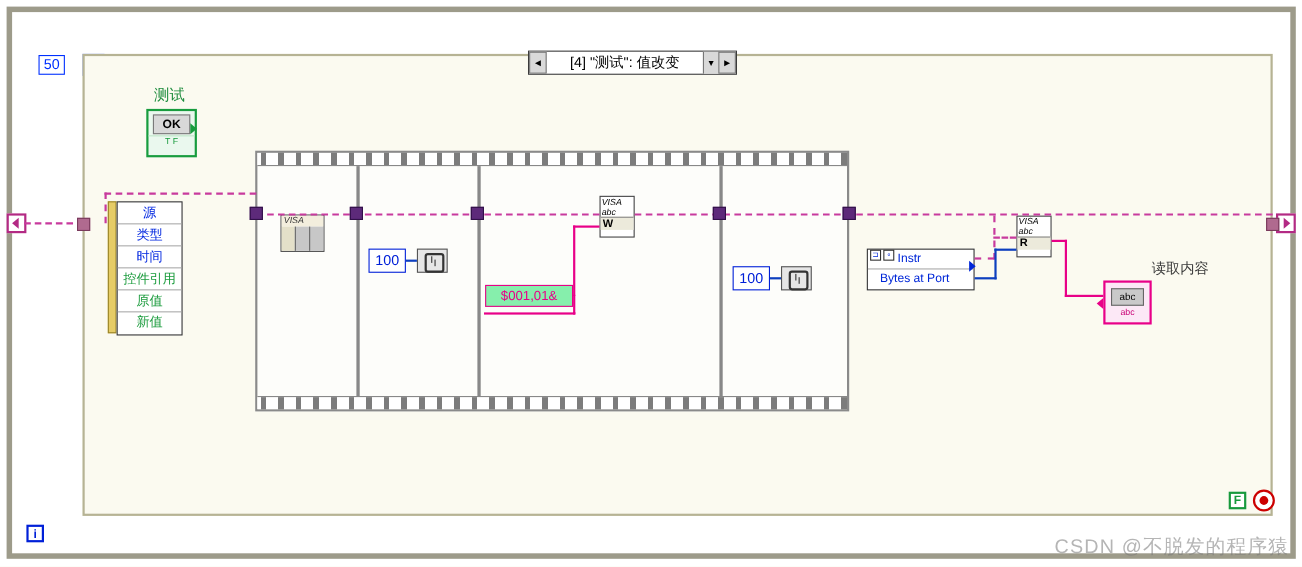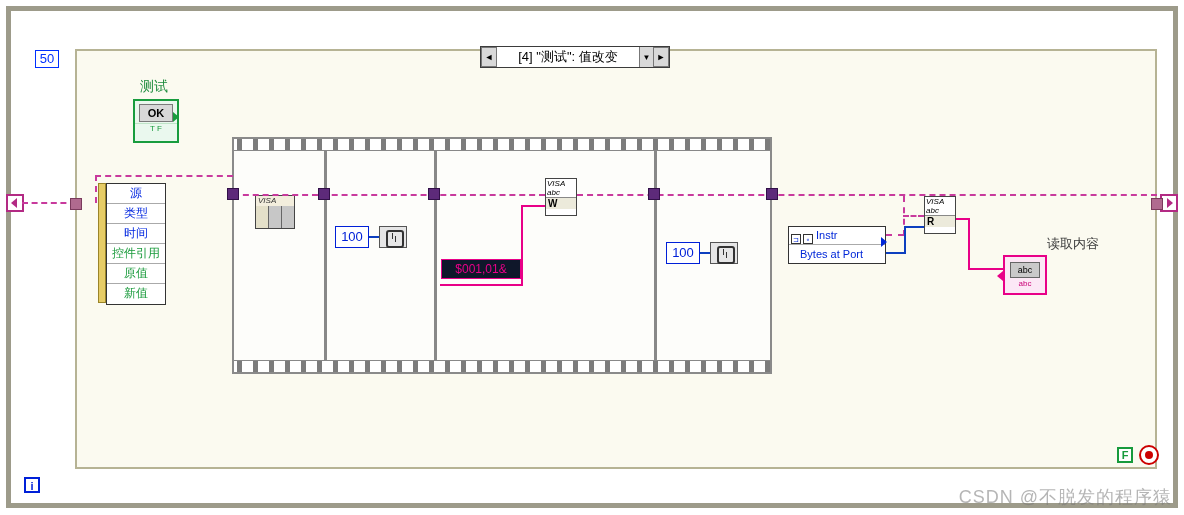--- a/index.html
+++ b/index.html
@@ -132,21 +132,21 @@
     background: #fff;
   }
   .unbundle div {
     height: 20px;
     line-height: 19px;
     text-align: center;
     font-size: 12px;
     border-bottom: 1px solid #aaa;
     color: #0026e0;
   }
-  .unbundle div:last-child { border-bottom: none; }
+  .unbundle div:last-child { border-bottom: none; font-family: Liberation Mono, monospace; }
   .unbundle .green { color: #1a9b3c; }
   .unbundle-lead {
     position: absolute;
     left: 98px; top: 183px;
     width: 8px; height: 120px;
     background: #e6cc66;
     border: 1px solid #9a8429;
   }
 
   .film-frame {
@@ -248,41 +248,41 @@
   }
   .vw-line { font-size: 8px; line-height: 9px; padding: 0 1px; font-style: italic; }
   .vw-w { font-size: 10px; font-weight: bold; text-align: left; padding-left: 2px; border-top: 1px solid #888; background: #eceadb; }
 
   .str-const {
     position: absolute;
     left: 441px; top: 259px;
     width: 80px; height: 20px;
     border: 1px solid #e80088;
     color: #e80088;
-    background: #0f172a;
+    background: #86efac;
     font-size: 12px;
     text-align: center;
     line-height: 18px;
   }
 
   .prop-node {
     position: absolute;
     left: 788px; top: 226px;
     width: 98px;
     border: 1px solid #333;
     background: #fff;
   }
   .prop-row {
     height: 18px;
     line-height: 17px;
     font-size: 11px;
     color: #0027d8;
     border-bottom: 1px solid #aaa;
     display: flex;
-    align-items: flex-end;
+    align-items: flex-start;
     padding-left: 2px;
   }
   .prop-row:last-child { border-bottom: none; padding-left: 11px; }
   .prop-icons {
     display: flex; gap: 2px; margin-right: 3px;
   }
   .pi { width: 10px; height: 10px; border: 1px solid #333; font-size: 7px; text-align: center; line-height: 9px; }
   .prop-rt {
     position: absolute;
     right: -2px; top: 10px;

